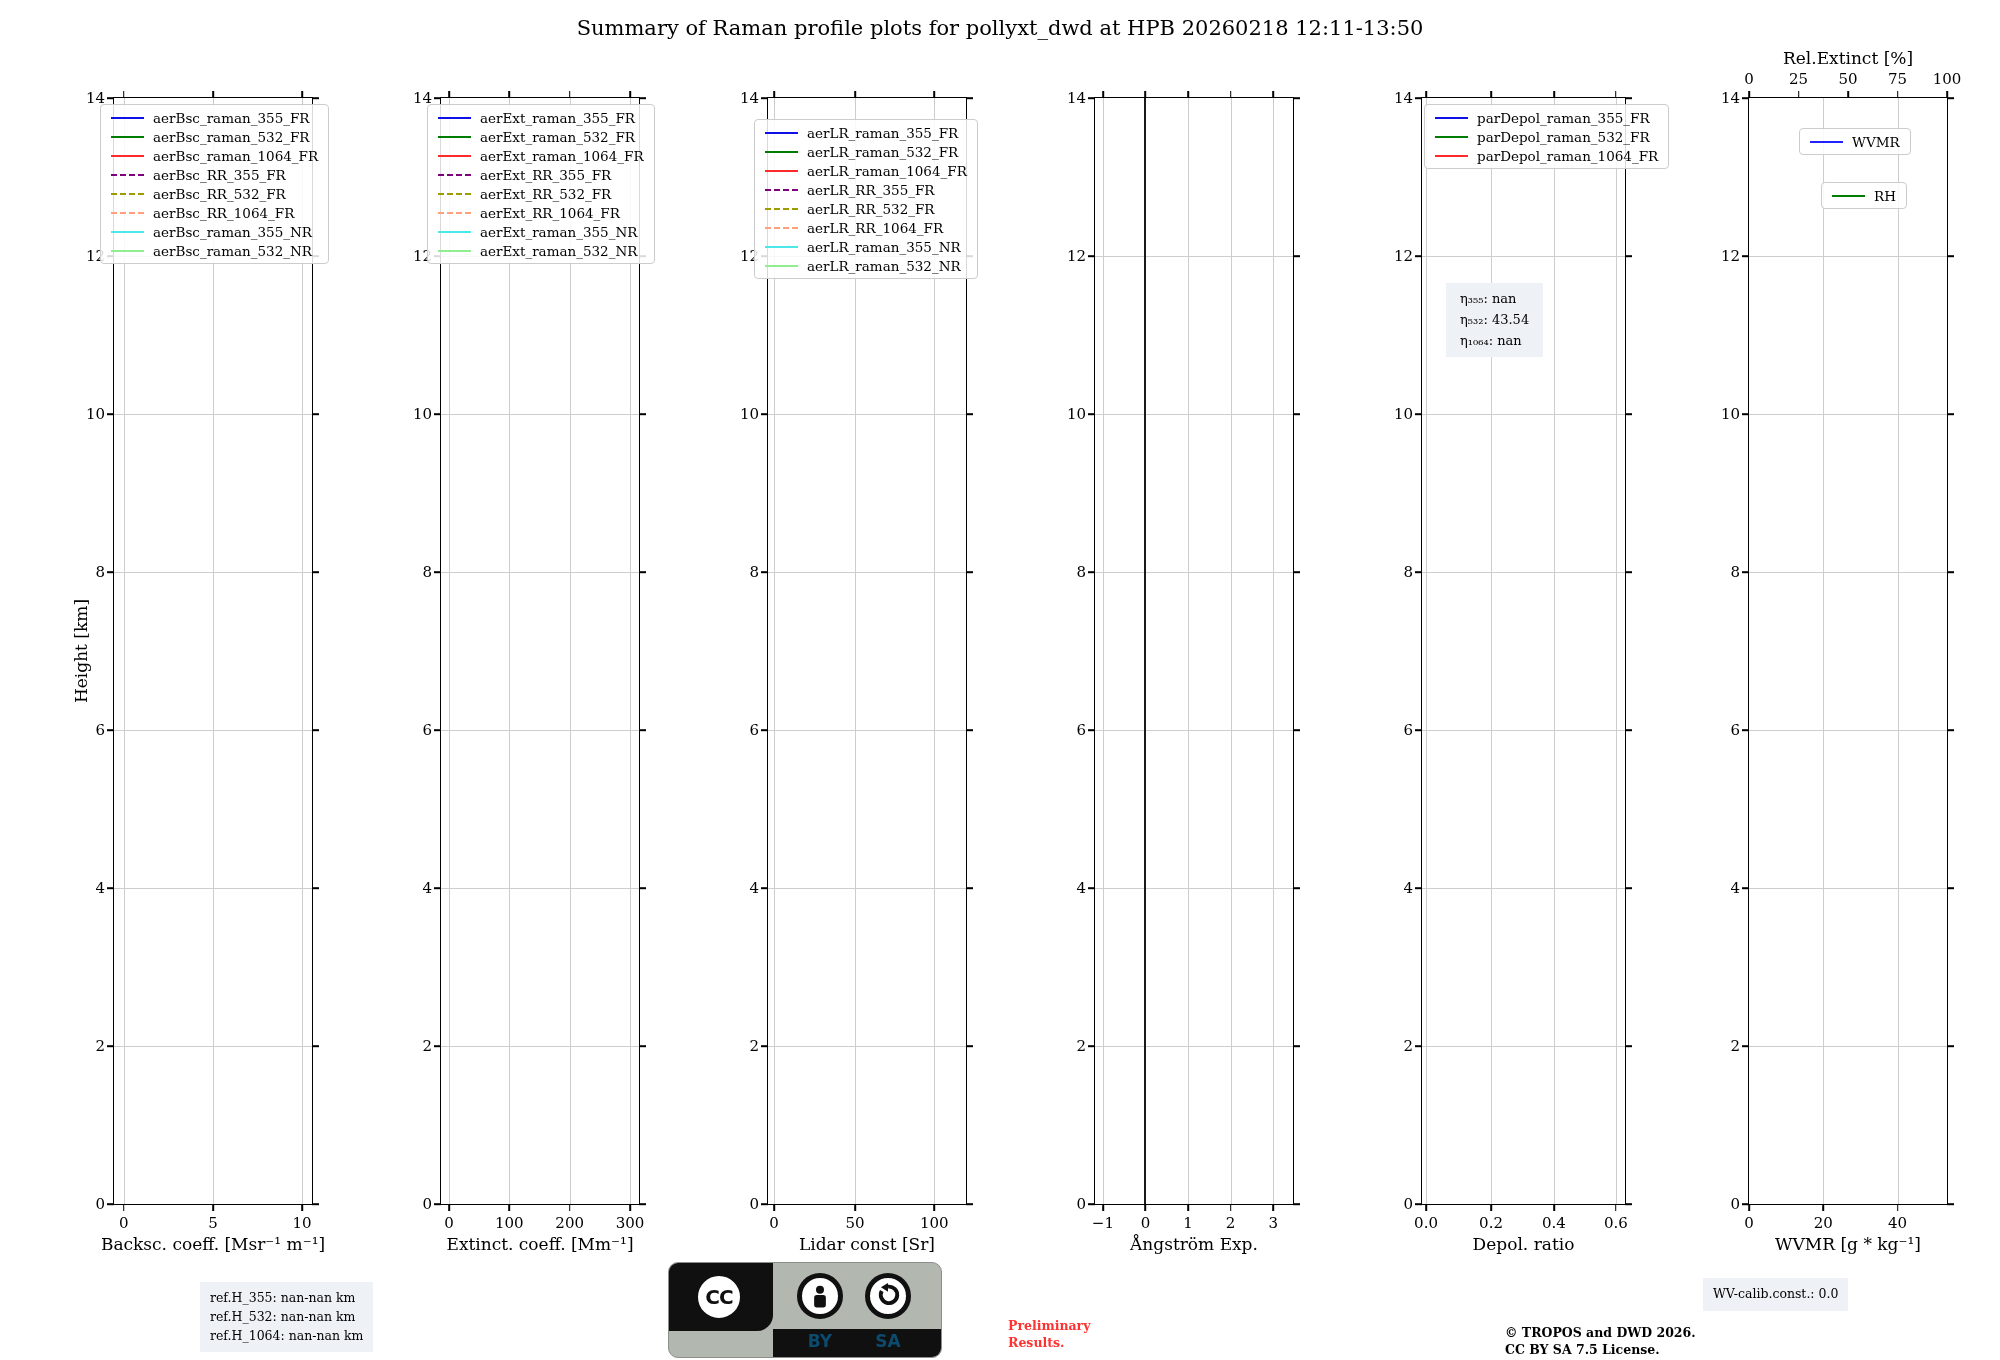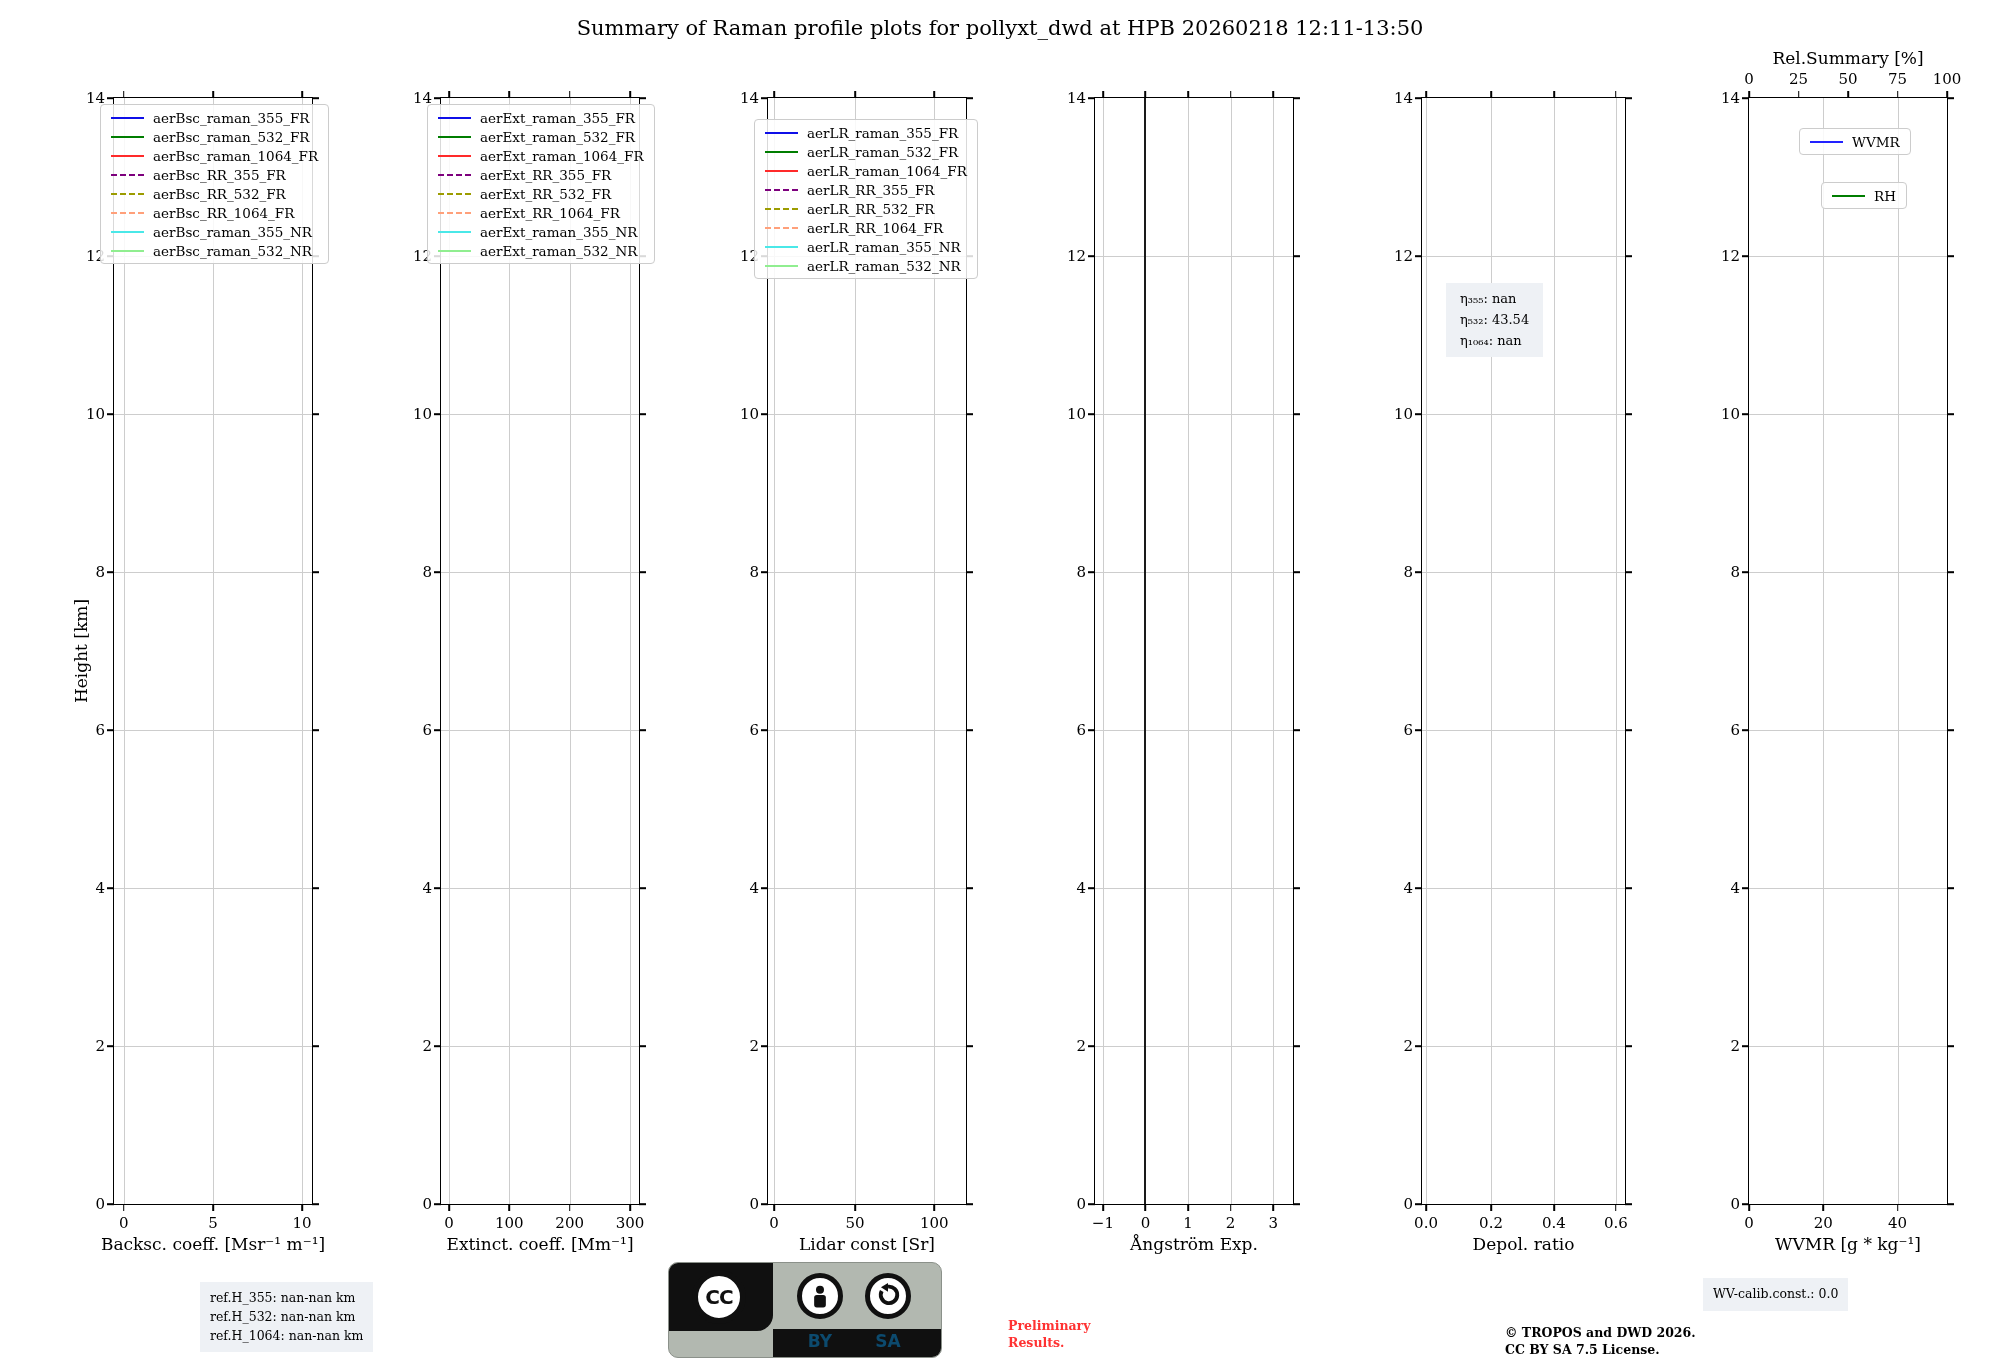--- a/index.html
+++ b/index.html
@@ -413,20 +413,34 @@
       <div class="tick l" style="top: 28.5714%;"></div>
       <div class="tick r" style="top: 28.5714%;"></div>
       <span class="ylab" style="top: 28.5714%;">10</span>
       <div class="tick l" style="top: 14.2857%;"></div>
       <div class="tick r" style="top: 14.2857%;"></div>
       <span class="ylab" style="top: 14.2857%;">12</span>
       <div class="tick l" style="top: 0%;"></div>
       <div class="tick r" style="top: 0%;"></div>
       <span class="ylab" style="top: 0%;">14</span>
       <div class="xaxis-label">Depol. ratio</div>
+      <div class="legend" style="left: 2px; top: 6px;">
+        <div class="lrow">
+          <span class="sw" style="border-top: 2.2px solid rgb(15, 15, 232);"></span>
+          <span>parDepol_raman_355_FR</span>
+        </div>
+        <div class="lrow">
+          <span class="sw" style="border-top: 2.2px solid rgb(0, 125, 0);"></span>
+          <span>parDepol_raman_532_FR</span>
+        </div>
+        <div class="lrow">
+          <span class="sw" style="border-top: 2.2px solid rgb(255, 42, 42);"></span>
+          <span>parDepol_raman_1064_FR</span>
+        </div>
+      </div>
       <div class="annot" style="left: 24px; top: 185px;">
         <div>η₃₅₅: nan</div>
         <div>η₅₃₂: 43.54</div>
         <div>η₁₀₆₄: nan</div>
       </div>
     </div>
     <div class="panel" style="left: 1748px; width: 200px;">
       <div class="hgrid" style="top: 85.7143%;"></div>
       <div class="hgrid" style="top: 71.4286%;"></div>
       <div class="hgrid" style="top: 57.1429%;"></div>
@@ -469,21 +483,21 @@
       <div class="tick l" style="top: 28.5714%;"></div>
       <div class="tick r" style="top: 28.5714%;"></div>
       <span class="ylab" style="top: 28.5714%;">10</span>
       <div class="tick l" style="top: 14.2857%;"></div>
       <div class="tick r" style="top: 14.2857%;"></div>
       <span class="ylab" style="top: 14.2857%;">12</span>
       <div class="tick l" style="top: 0%;"></div>
       <div class="tick r" style="top: 0%;"></div>
       <span class="ylab" style="top: 0%;">14</span>
       <div class="xaxis-label">WVMR [g * kg⁻¹]</div>
-      <div class="top-axis-title">Rel.Summary [%]</div>
+      <div class="top-axis-title">Rel.Extinct [%]</div>
       <div class="legend" style="left: 50px; top: 30px;">
         <div class="lrow">
           <span class="sw" style="border-top: 2.2px solid rgb(34, 34, 255);"></span>
           <span>WVMR</span>
         </div>
       </div>
       <div class="legend" style="left: 72px; top: 84px;">
         <div class="lrow">
           <span class="sw" style="border-top: 2.2px solid rgb(0, 125, 0);"></span>
           <span>RH</span>

